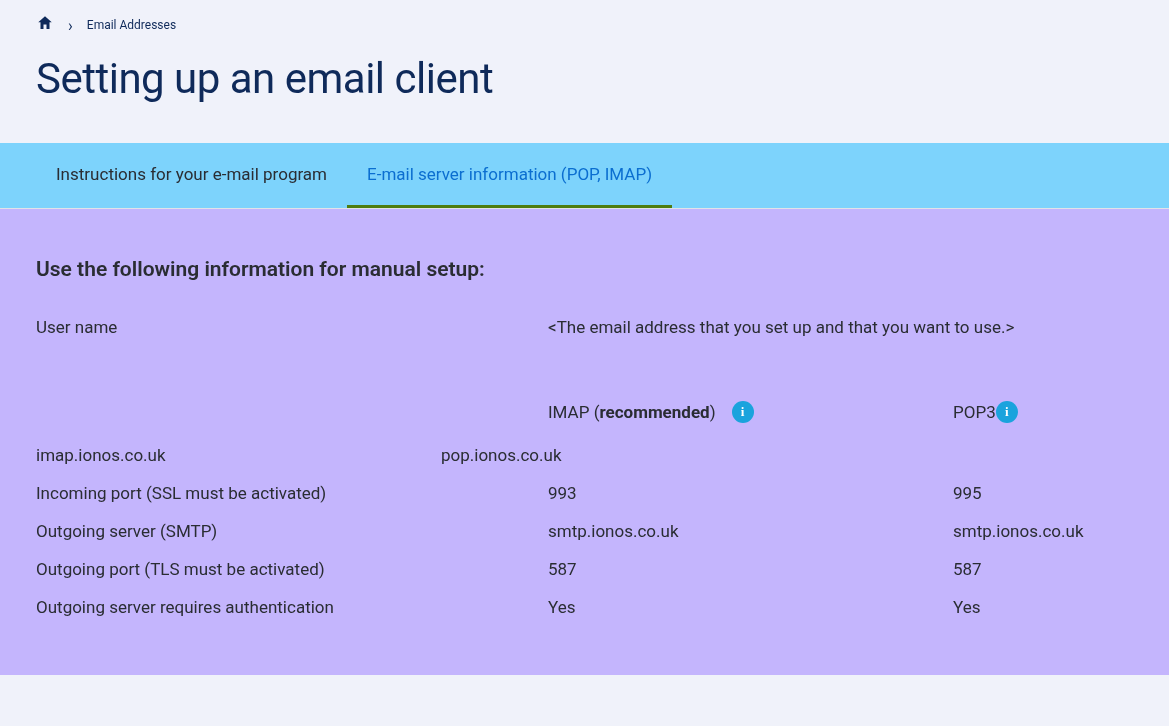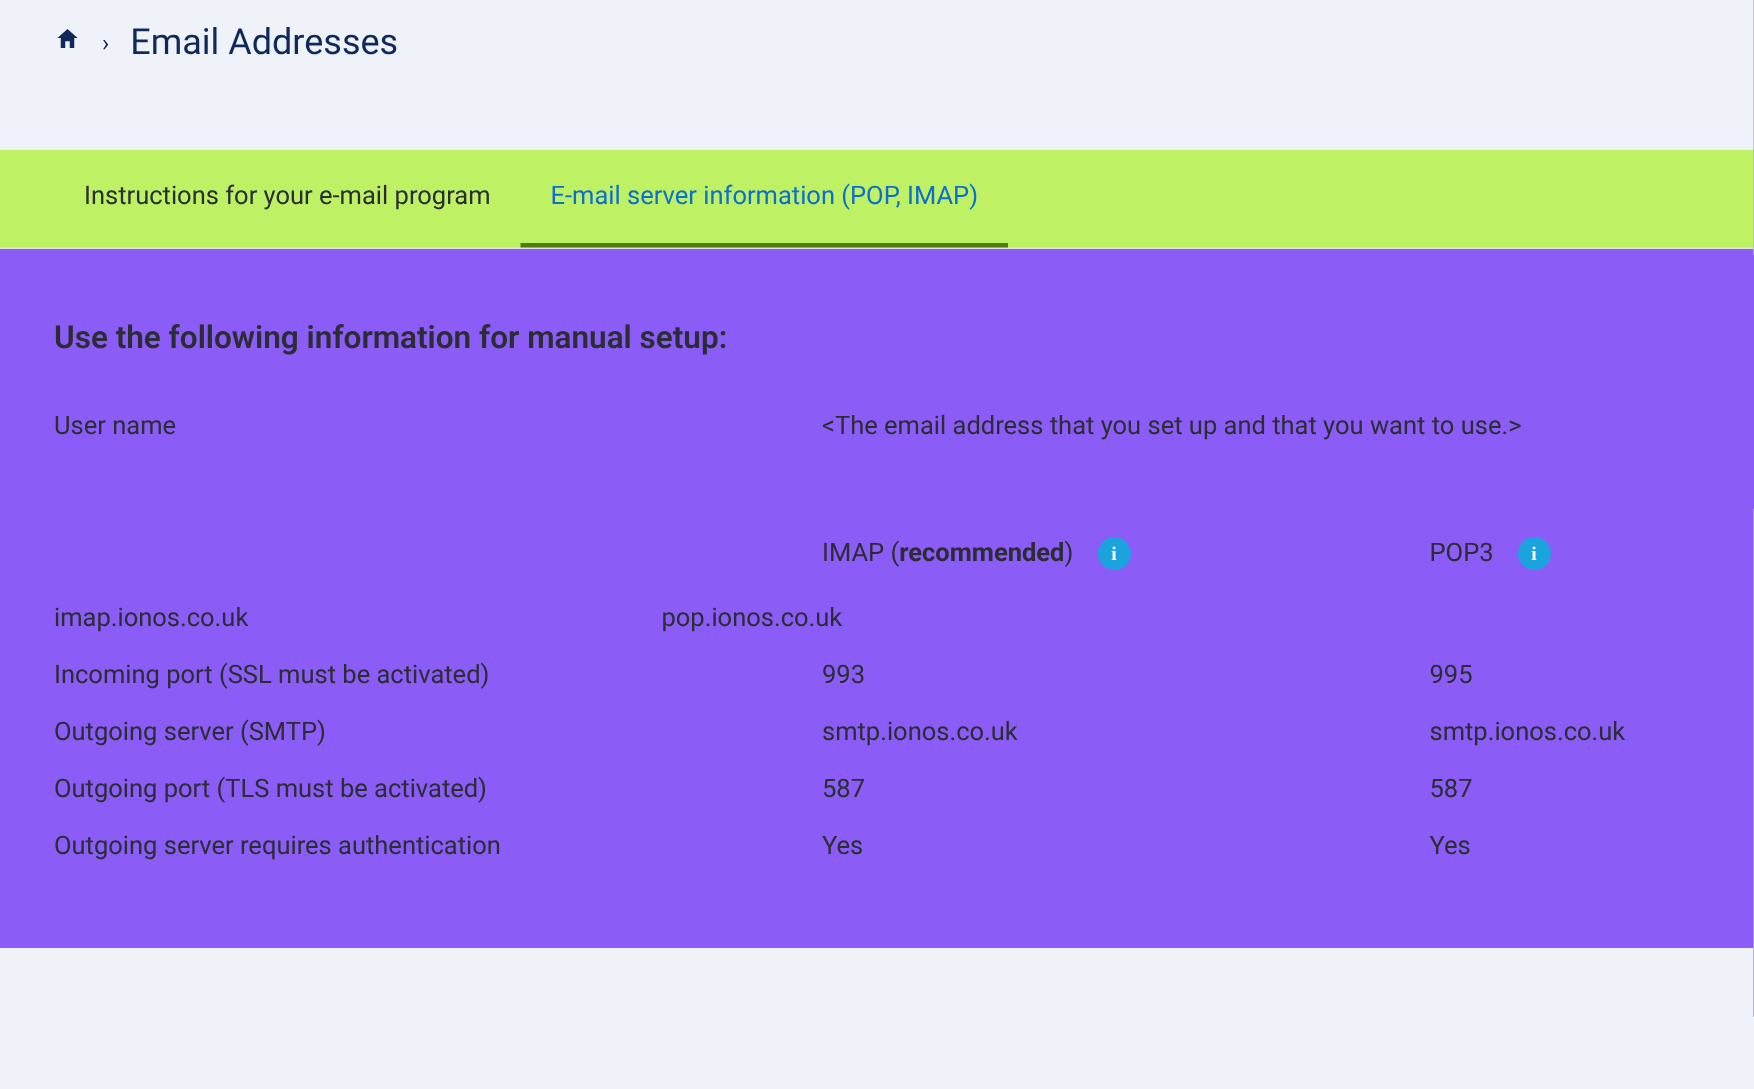--- a/index.html
+++ b/index.html
@@ -27,52 +27,52 @@
       width: 18px;
       height: 18px;
       fill: #0f2a5a;
     }
     .chevron {
       color: #0f2a5a;
       font-size: 16px;
     }
     .breadcrumb-link {
       color: #0f2a5a;
-      font-size: 24px;
+      font-size: 12px;
       text-decoration: none;
     }
     .page-title {
       color: #0f2a5a;
       font-size: 42px;
       font-weight: 400;
       letter-spacing: -0.5px;
     }
     .tabs-container {
-      background: #bef264;
+      background: #7dd3fc;
       border-bottom: 1px solid #e0e2e8;
     }
     .tabs {
       display: flex;
       padding: 0 36px;
       gap: 0;
     }
     .tab {
       padding: 21px 20px;
       font-size: 17px;
       color: #2a2d33;
       cursor: pointer;
       border-bottom: 3px solid transparent;
     }
     .tab.active {
       color: #0b6ed0;
       border-bottom: 3px solid #4d7c0f;
     }
     .content {
       padding: 48px 36px 40px 36px;
-      background: #8b5cf6;
+      background: #c4b5fd;
     }
     .section-heading {
       font-size: 21px;
       font-weight: 600;
       color: #2a2d33;
       margin-bottom: 36px;
     }
     .creds-row {
       display: flex;
       margin-bottom: 22px;
@@ -105,21 +105,20 @@
       color: #2a2d33;
       display: flex;
       align-items: center;
       gap: 16px;
     }
     .server-col3 {
       font-size: 17px;
       color: #2a2d33;
       display: flex;
       align-items: center;
-      gap: 16px;
     }
     .header-row .server-col2,
     .header-row .server-col3 {
       font-weight: 400;
     }
     .recommended {
       font-weight: 700;
     }
     .info-icon {
       width: 22px;
@@ -145,20 +144,21 @@
 <div class="header-section">
   <nav class="breadcrumb">
     <a href="#">
       <svg class="home-icon" viewBox="0 0 24 24">
         <path d="M12 3l9 8h-3v9h-4v-6h-4v6H6v-9H3l9-8z"></path>
       </svg>
     </a>
     <span class="chevron">›</span>
     <a href="#" class="breadcrumb-link">Email Addresses</a>
   </nav>
+  <h1 class="page-title">Setting up an email client</h1>
 </div>
 
 <div class="tabs-container">
   <div class="tabs">
     <div class="tab">Instructions for your e-mail program</div>
     <div class="tab active">E-mail server information (POP, IMAP)</div>
   </div>
 </div>
 
 <div class="content">

